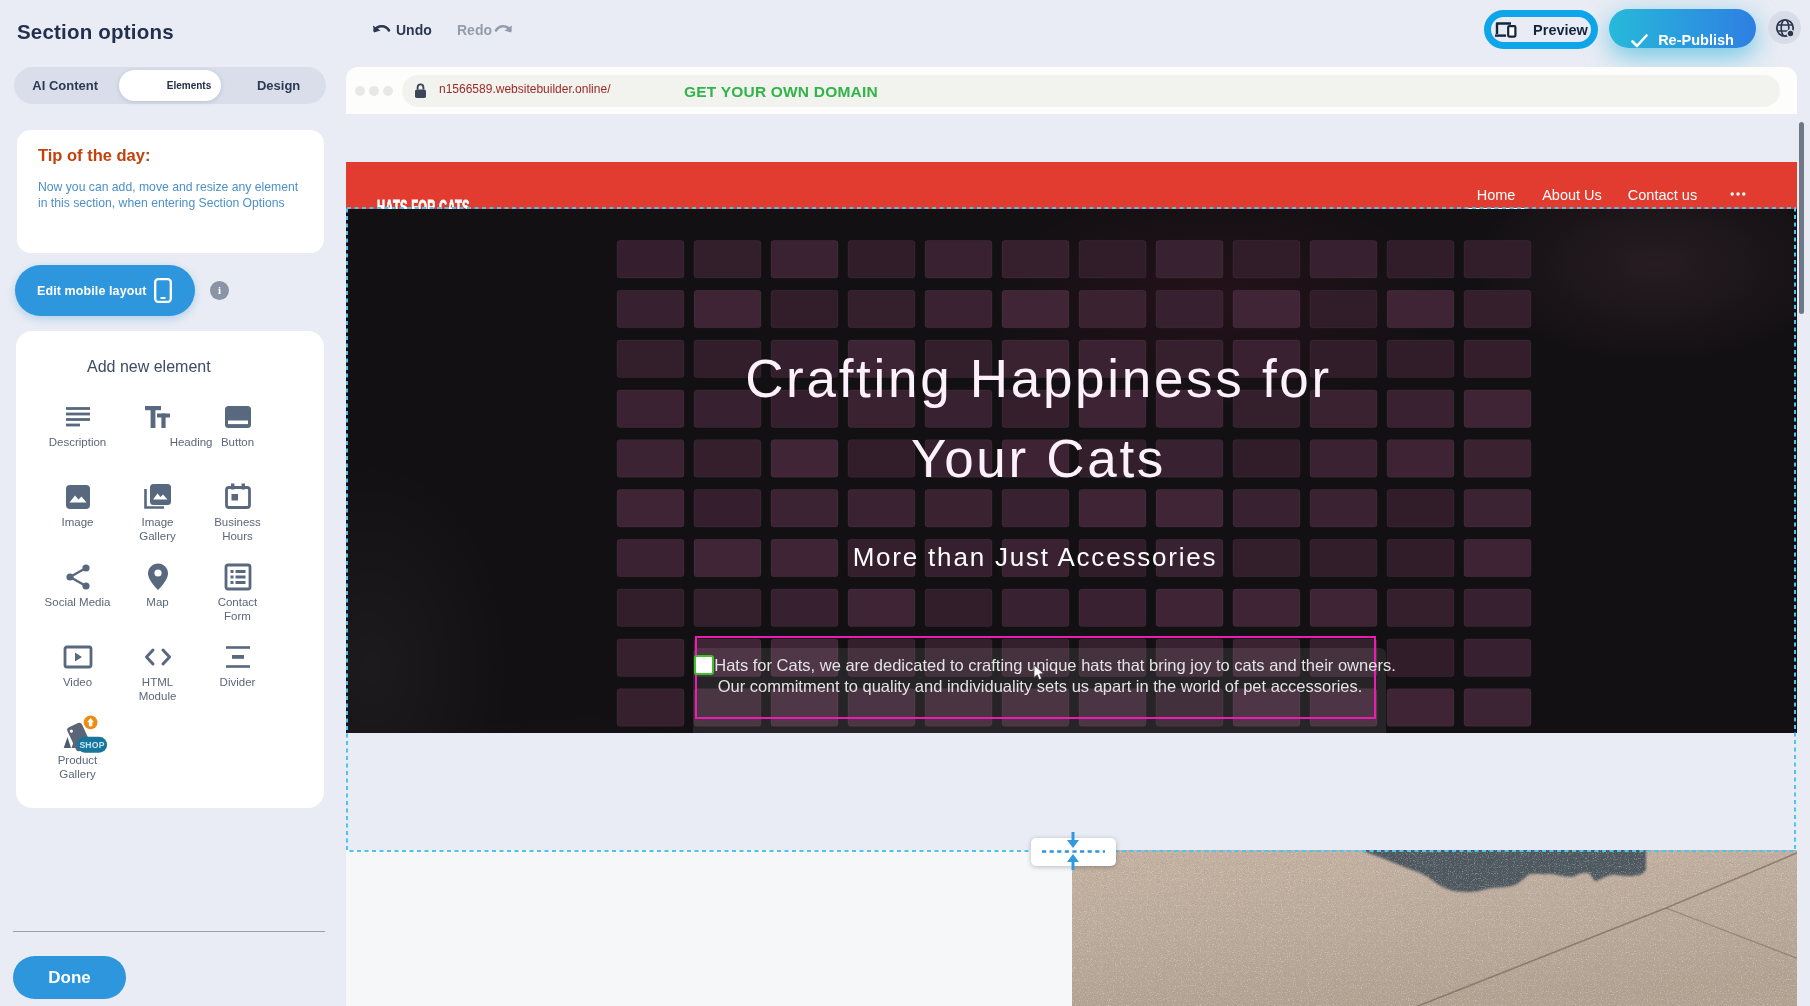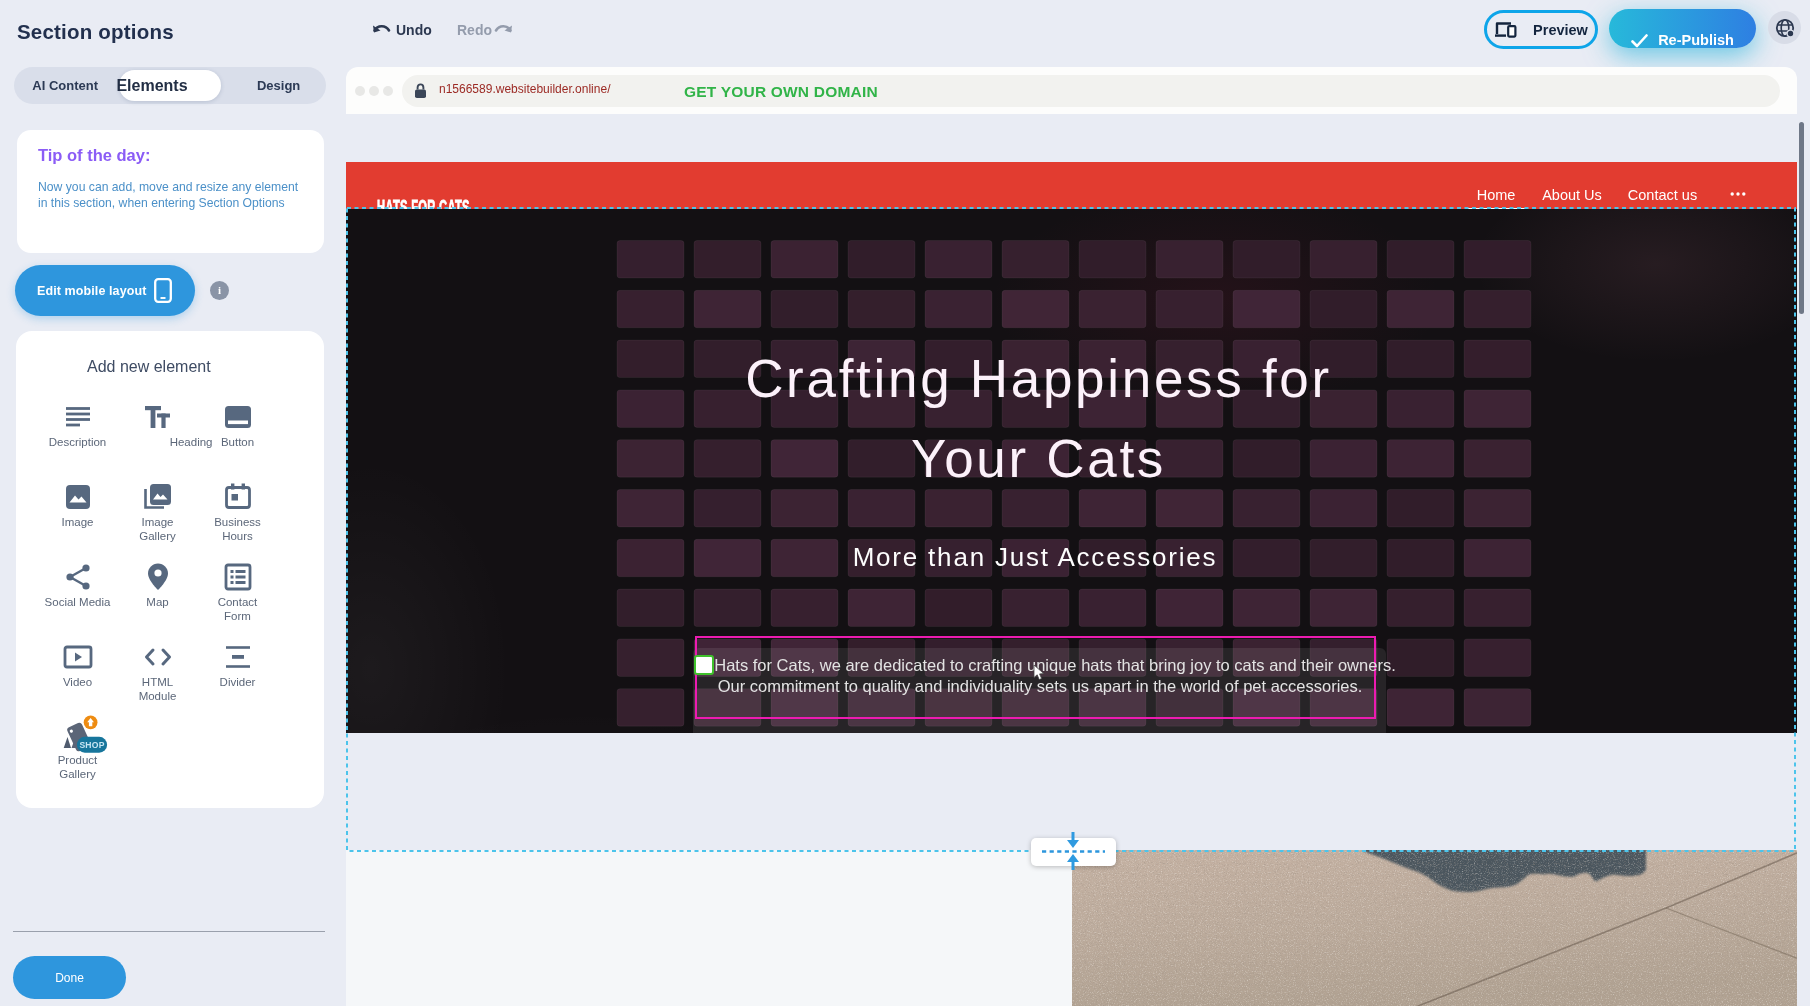--- a/index.html
+++ b/index.html
@@ -16,21 +16,21 @@
   <path d="M2.5 8.5 C5.5 3 13.5 2.5 17 8.5" fill="none" stroke="#2c3850" stroke-width="2.6" stroke-linecap="round"></path>
   <path d="M1 3.5 L2 10.5 L8.5 8.5 Z" fill="#2c3850"></path>
 </svg>
 <div class="abs" style="left:396px; top:22px; font-size:14px; font-weight:bold; color:#2c3850;">Undo</div>
 <div class="abs" style="left:457px; top:22px; font-size:14px; font-weight:bold; color:#949cac;">Redo</div>
 <svg class="abs" style="left:493px; top:22px;" width="20" height="15" viewBox="0 0 20 15">
   <path d="M17.5 8.5 C14.5 3 6.5 2.5 3 8.5" fill="none" stroke="#949cac" stroke-width="2.6" stroke-linecap="round"></path>
   <path d="M19 3.5 L18 10.5 L11.5 8.5 Z" fill="#949cac"></path>
 </svg>
 
-<div class="abs" style="left:1484px; top:10px; width:114px; height:39px; border:3px solid #0ea5e9; border-radius:20px; display:flex; align-items:center; justify-content:center; gap:15px;">
+<div class="abs" style="left:1484px; top:10px; width:114px; height:39px; border:7px solid #0ea5e9; border-radius:20px; display:flex; align-items:center; justify-content:center; gap:15px;">
   <svg width="24" height="19" viewBox="0 0 24 19">
     <path d="M3 14 L3 3.5 L17 3.5" fill="none" stroke="#14253e" stroke-width="2.4" stroke-linejoin="round"></path>
     <path d="M1 15.6 L12 15.6" stroke="#14253e" stroke-width="2.4"></path>
     <rect x="14.2" y="6.2" width="7.2" height="10.4" rx="1" fill="#fff" stroke="#14253e" stroke-width="2.2"></rect>
   </svg>
   <span style="font-size:14.5px; font-weight:bold; color:#14253e;">Preview</span>
 </div>
 
 <div class="abs" style="left:1609px; top:9px; width:147px; height:39px; border-radius:20px; background:linear-gradient(90deg,#27b9da,#2e7fe2); box-shadow:0 8px 26px rgba(40,180,220,0.65); display:flex; align-items:flex-end; justify-content:center; gap:10px;">
   <svg width="17" height="14" viewBox="0 0 17 14">
@@ -45,26 +45,26 @@
     <ellipse cx="11" cy="11" rx="3.8" ry="8.2" fill="none" stroke="#2c3850" stroke-width="1.6"></ellipse>
     <path d="M3 8 L19 8 M3 14 L19 14" stroke="#2c3850" stroke-width="1.6" fill="none"></path>
     <circle cx="16.5" cy="16.5" r="3.4" fill="#2c3850" stroke="#d8dce7" stroke-width="1.4"></circle>
   </svg>
 </div>
 
 <div class="abs" style="left:14px; top:67px; width:312px; height:37px; border-radius:18.5px; background:#d9deea;"></div>
 <div class="abs" style="left:119px; top:70px; width:102px; height:31px; border-radius:15.5px; background:#fff; box-shadow:0 1px 4px rgba(40,60,100,0.18);"></div>
 <div class="abs" style="left:14px; top:67px; width:312px; height:37px; display:flex; align-items:center;">
   <div style="width:108px; text-align:center; font-size:13px; font-weight:bold; color:#2c3a55;">AI Content</div>
-  <div style="width:100px; text-align:left; font-size:16px; font-weight:bold; color:#222e44;">Elements</div>
+  <div style="width:100px; text-align:right; font-size:10px; font-weight:bold; color:#222e44;">Elements</div>
   <div style="width:100px; text-align:center; font-size:13px; font-weight:bold; color:#2c3a55;margin-left:20px;">Design</div>
 </div>
 
 <div class="abs" style="left:17px; top:130px; width:307px; height:123px; border-radius:14px; background:#fff;">
-  <div style="position:absolute; left:21px; top:16px; font-size:16.5px; font-weight:bold; color:#8b5cf6;">Tip of the day:</div>
+  <div style="position:absolute; left:21px; top:16px; font-size:16.5px; font-weight:bold; color:#c2410c;">Tip of the day:</div>
   <div style="position:absolute; left:21px; top:49px; font-size:12.2px; color:#4b90c8; line-height:16.2px; white-space:nowrap;">Now you can add, move and resize any element<br>in this section, when entering Section Options</div>
 </div>
 
 <div class="abs" style="left:15px; top:265px; width:180px; height:51px; border-radius:25.5px; background:#2e96dd; box-shadow:0 3px 8px rgba(46,150,221,0.3);">
   <span style="position:absolute; left:22px; top:18.5px; font-size:12.5px; font-weight:bold; color:#fff; letter-spacing:0.1px;">Edit mobile layout</span>
   <svg style="position:absolute; left:139px; top:13px;" width="18" height="25" viewBox="0 0 18 25">
     <rect x="1.2" y="1.2" width="15.6" height="22.6" rx="3" fill="none" stroke="#fff" stroke-width="2.3"></rect>
     <path d="M6.5 20 L11.5 20" stroke="#fff" stroke-width="1.9"></path>
   </svg>
 </div>
@@ -171,21 +171,21 @@
       <circle cx="19.5" cy="16.5" r="1.6" fill="#fff"></circle>
     </g>
 <circle cx="35.6" cy="10.3" r="6.9" fill="#ee8c12"></circle>
 <path d="M35.6 6 L39 10.2 L37.3 10.2 L37.3 14.2 L33.9 14.2 L33.9 10.2 L32.2 10.2 Z" fill="#fff"></path>
 <rect x="21.9" y="24.8" width="30.2" height="15.9" rx="7.95" fill="#17769c"></rect>
 <text x="37" y="36.3" text-anchor="middle" font-family="Liberation Sans" font-size="8.6" font-weight="bold" fill="#c8e6f3" letter-spacing="0.2">SHOP</text>
 </svg>
 <div class="abs" style="left:22.5px; top:753.0px; width:110px; text-align:center; font-size:11.5px; color:#5c6779; line-height:14px;">Product<br>Gallery</div>
 
 <div class="abs" style="left:13px; top:931px; width:312px; height:1px; background:#9aa0ac;"></div>
-<div class="abs" style="left:13px; top:956px; width:113px; height:43px; border-radius:21.5px; background:#2e96dd; color:#fff; font-size:12px; font-weight:normal; display:flex; align-items:center; justify-content:center;">Done</div>
+<div class="abs" style="left:13px; top:956px; width:113px; height:43px; border-radius:21.5px; background:#2e96dd; color:#fff; font-size:17px; font-weight:bold; display:flex; align-items:center; justify-content:center;">Done</div>
 
 <div class="abs" style="left:346px; top:67px; width:1451px; height:47px; background:#fdfdfc; border-radius:12px 12px 0 0;"></div>
 <div class="abs" style="left:355px; top:86px; width:10px; height:10px; border-radius:50%; background:#e8e8e6;"></div>
 <div class="abs" style="left:369px; top:86px; width:10px; height:10px; border-radius:50%; background:#e8e8e6;"></div>
 <div class="abs" style="left:383px; top:86px; width:10px; height:10px; border-radius:50%; background:#e8e8e6;"></div>
 <div class="abs" style="left:402px; top:75px; width:1378px; height:32px; border-radius:16px; background:#f2f2ef;"></div>
 <svg class="abs" style="left:414px; top:83px;" width="13" height="16" viewBox="0 0 13 16">
   <rect x="1" y="6.5" width="11" height="8.5" rx="1.8" fill="#3b4658"></rect>
   <path d="M3.6 6.5 L3.6 4.4 C3.6 2.6 4.8 1.4 6.5 1.4 C8.2 1.4 9.4 2.6 9.4 4.4 L9.4 6.5" fill="none" stroke="#3b4658" stroke-width="1.9"></path>
 </svg>

